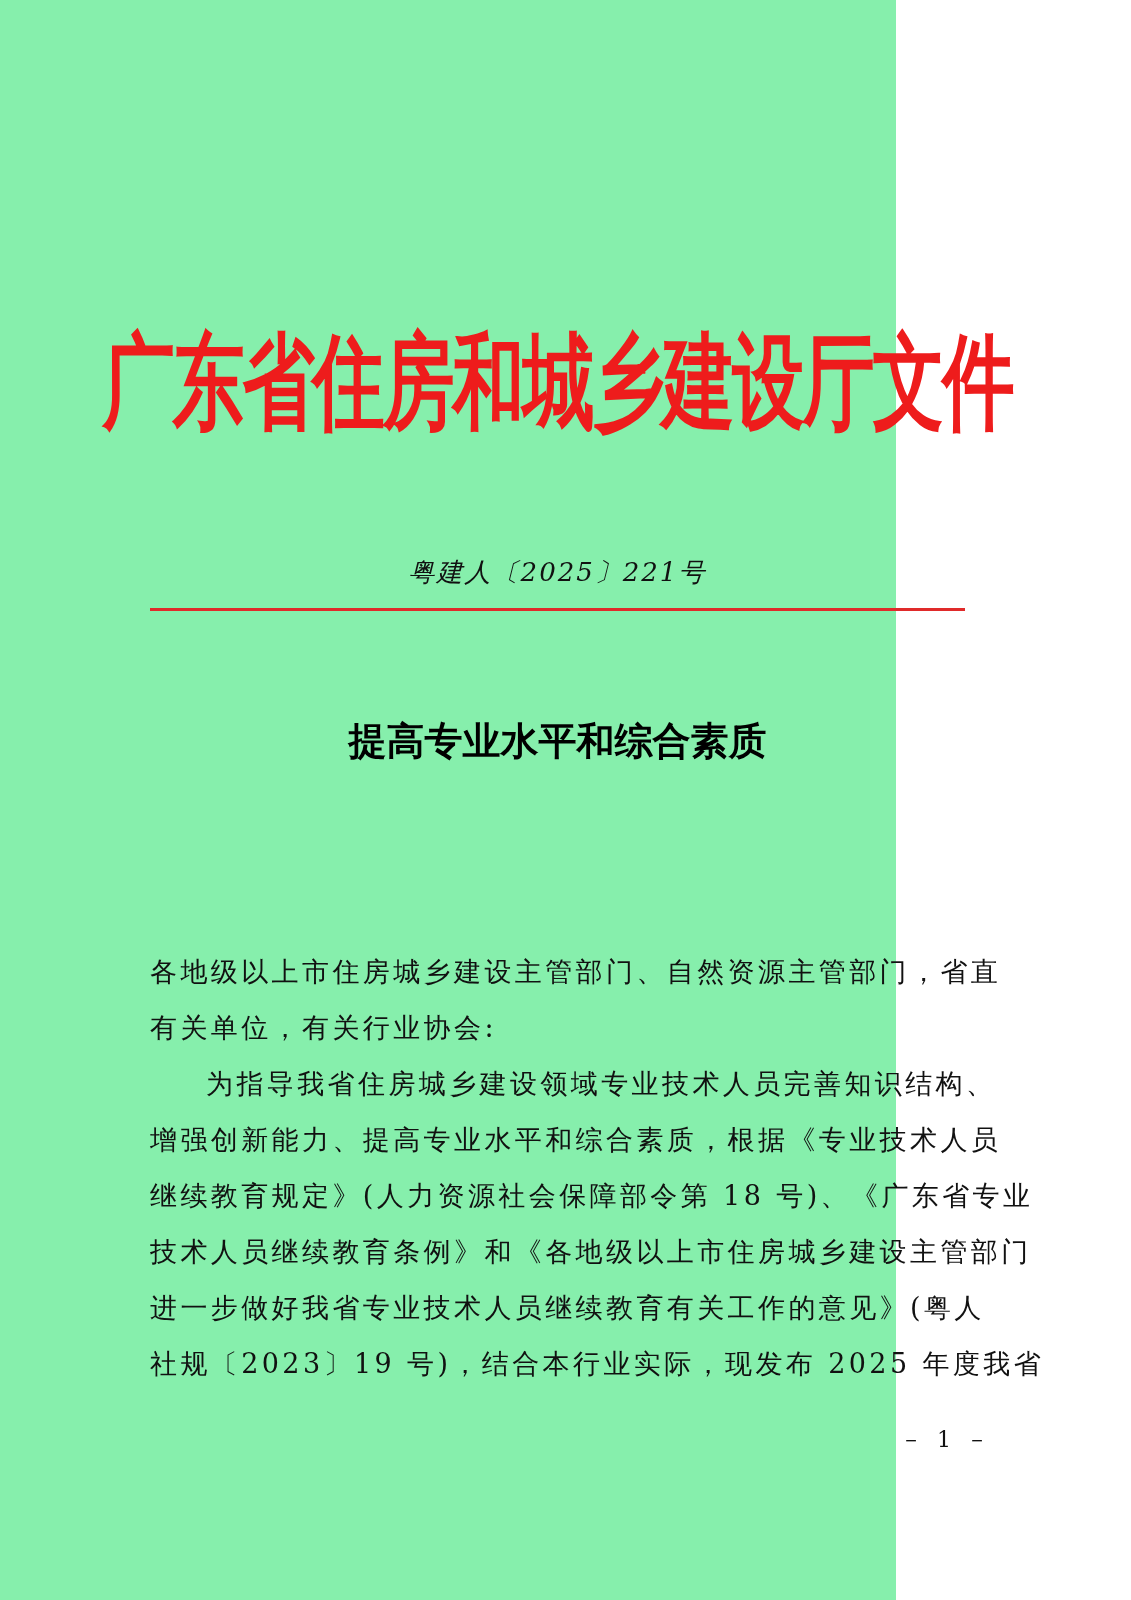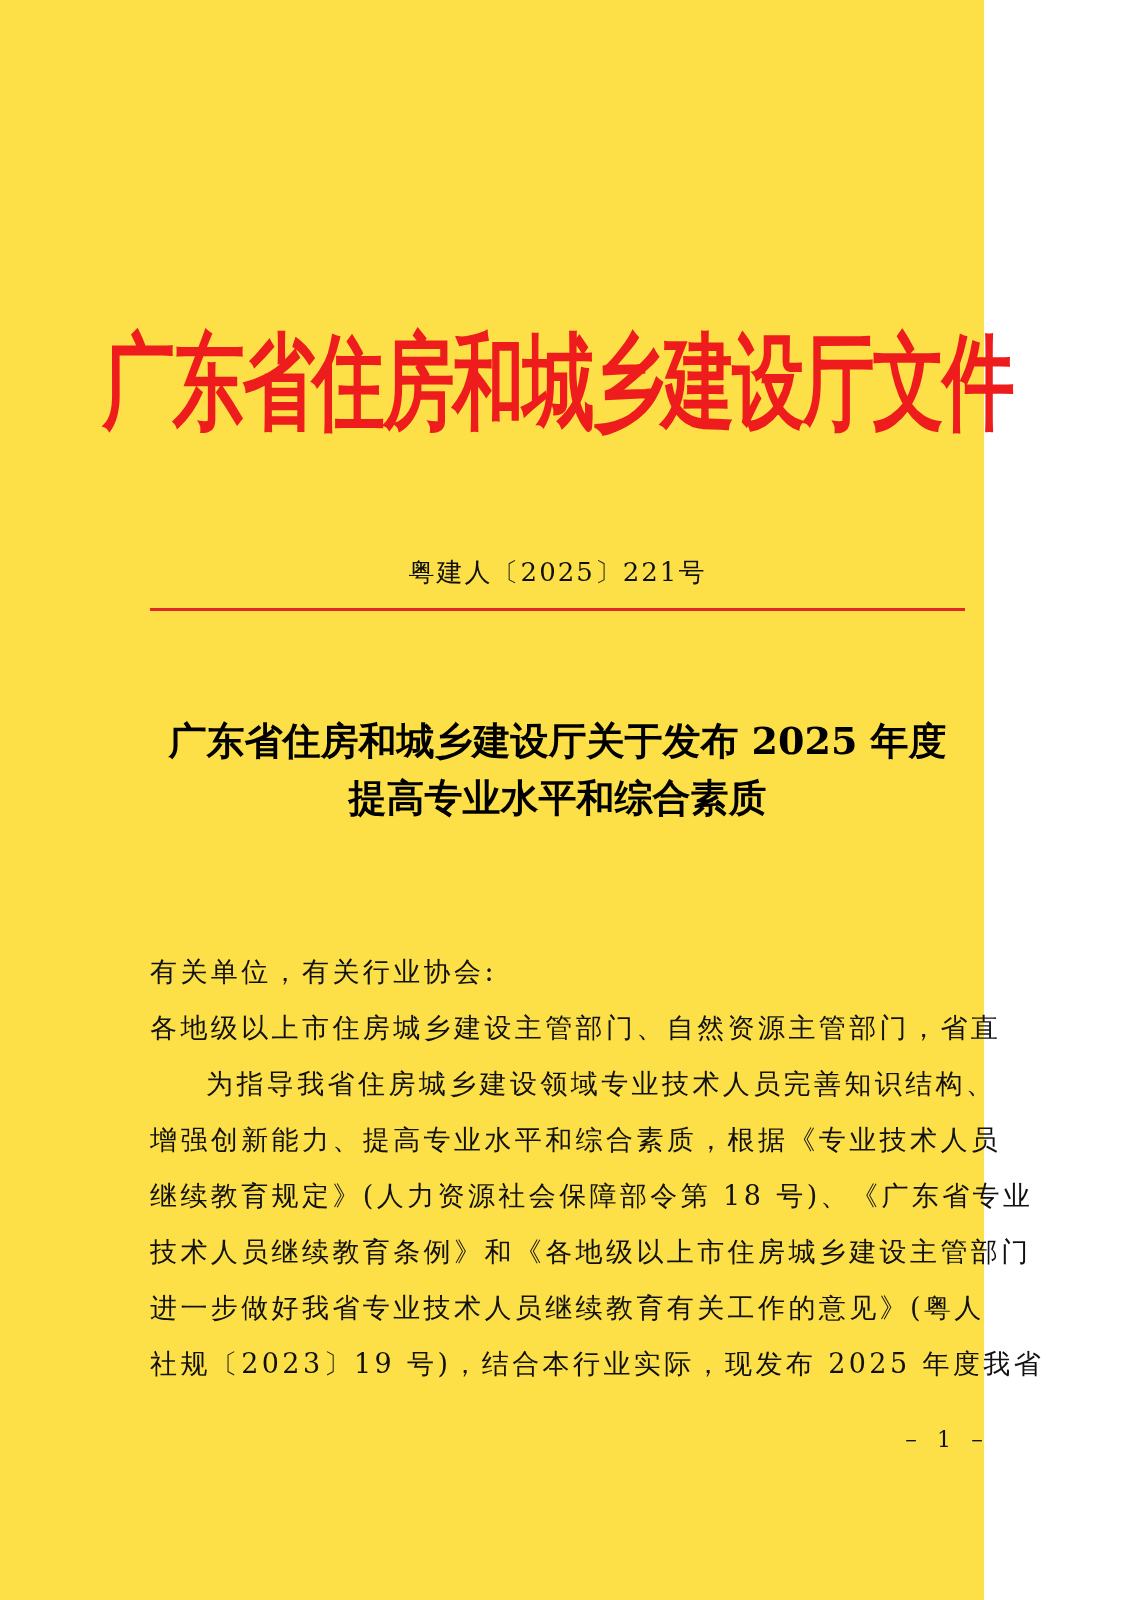--- a/index.html
+++ b/index.html
@@ -11,23 +11,23 @@
       width: 1131px;
       height: 1600px;
       position: relative;
       overflow: hidden;
       font-family: "DejaVu Serif", "Liberation Serif", serif;
       color: #111111;
     }
     .page {
       position: absolute;
       left: 0; top: 0;
-      width: 984px;
+      width: 896px;
       height: 1600px;
-      background: #fde047;
+      background: #86efac;
     }
     .masthead {
       position: absolute;
       left: 150px;
       top: 318px;
       width: 815px;
       height: 130px;
       display: flex;
       align-items: center;
       justify-content: center;
@@ -43,20 +43,21 @@
     .doc-number {
       position: absolute;
       left: 150px;
       top: 555px;
       width: 815px;
       text-align: center;
       font-size: 26px;
       letter-spacing: 2px;
       color: #111111;
       white-space: nowrap;
+      font-style: italic;
     }
     .red-rule {
       position: absolute;
       left: 150px;
       top: 608px;
       width: 815px;
       height: 3px;
       background: #e02a2a;
     }
     .title {
@@ -109,27 +110,26 @@
 
 <div class="page">
 
   <div class="masthead">广东省住房和城乡建设厅文件</div>
 
   <div class="doc-number">粤建人〔2025〕221号</div>
 
   <div class="red-rule"></div>
 
   <div class="title">
-    <span class="title-line">广东省住房和城乡建设厅关于发布 2025 年度</span>
     <span class="title-line">提高专业水平和综合素质</span>
   </div>
 
   <div class="body-text">
+    <span class="body-line">各地级以上市住房城乡建设主管部门、自然资源主管部门，省直</span>
     <span class="body-line">有关单位，有关行业协会:</span>
-    <span class="body-line">各地级以上市住房城乡建设主管部门、自然资源主管部门，省直</span>
     <span class="body-line indent">为指导我省住房城乡建设领域专业技术人员完善知识结构、</span>
     <span class="body-line">增强创新能力、提高专业水平和综合素质，根据《专业技术人员</span>
     <span class="body-line">继续教育规定》(人力资源社会保障部令第 18 号)、《广东省专业</span>
     <span class="body-line">技术人员继续教育条例》和《各地级以上市住房城乡建设主管部门</span>
     <span class="body-line">进一步做好我省专业技术人员继续教育有关工作的意见》(粤人</span>
     <span class="body-line">社规〔2023〕19 号)，结合本行业实际，现发布 2025 年度我省</span>
   </div>
 
   <div class="page-number">－ 1 －</div>
 

